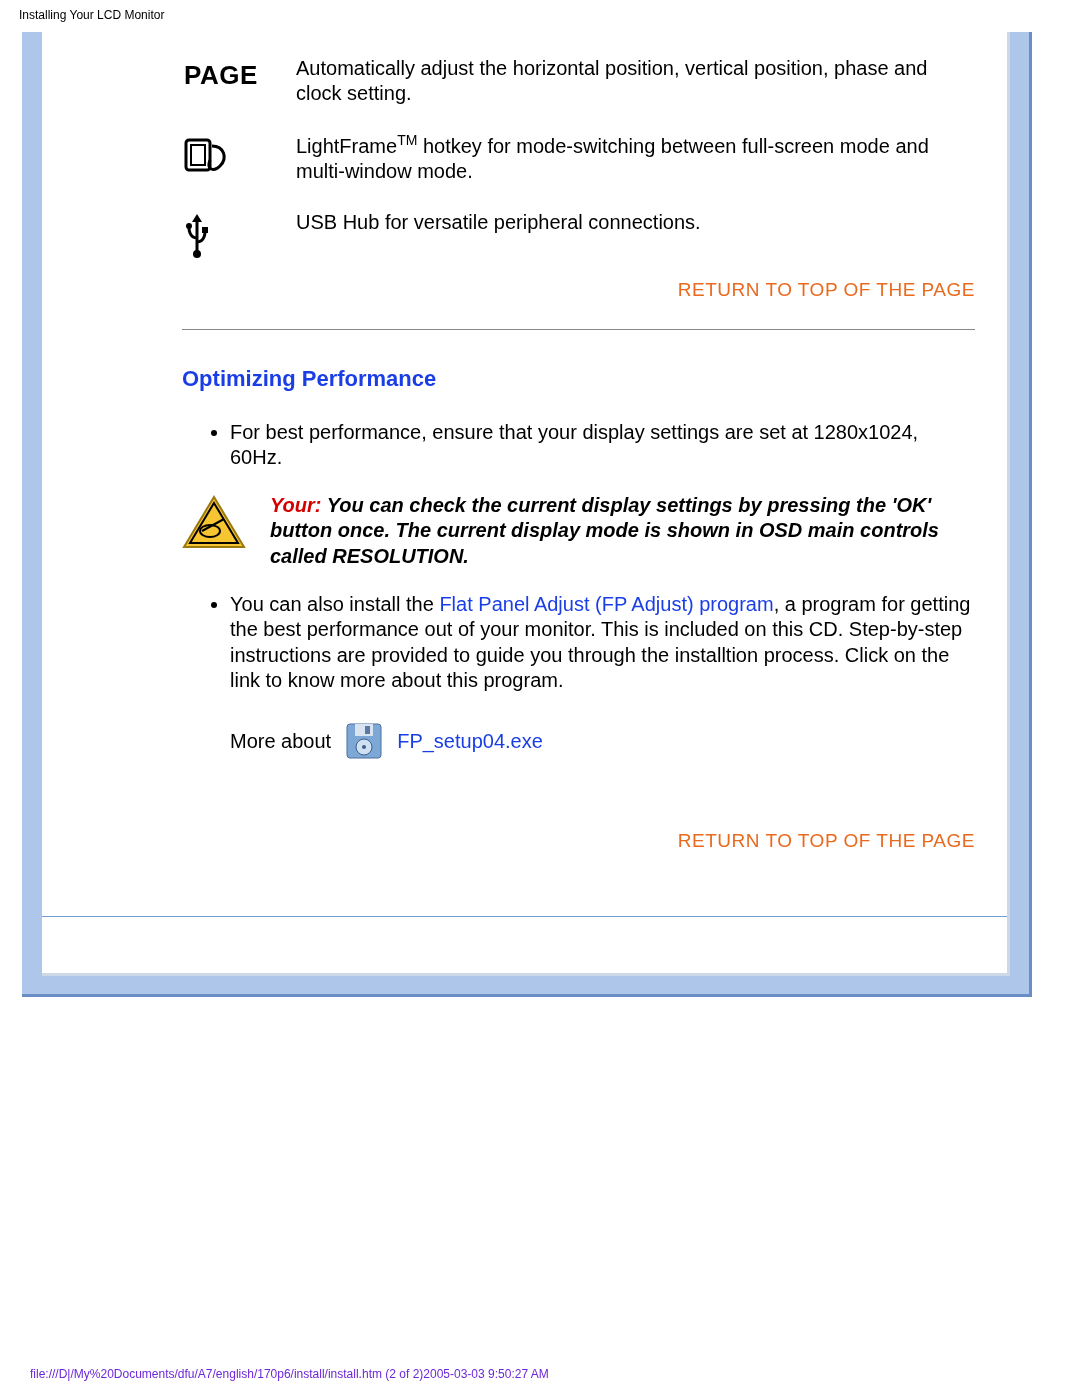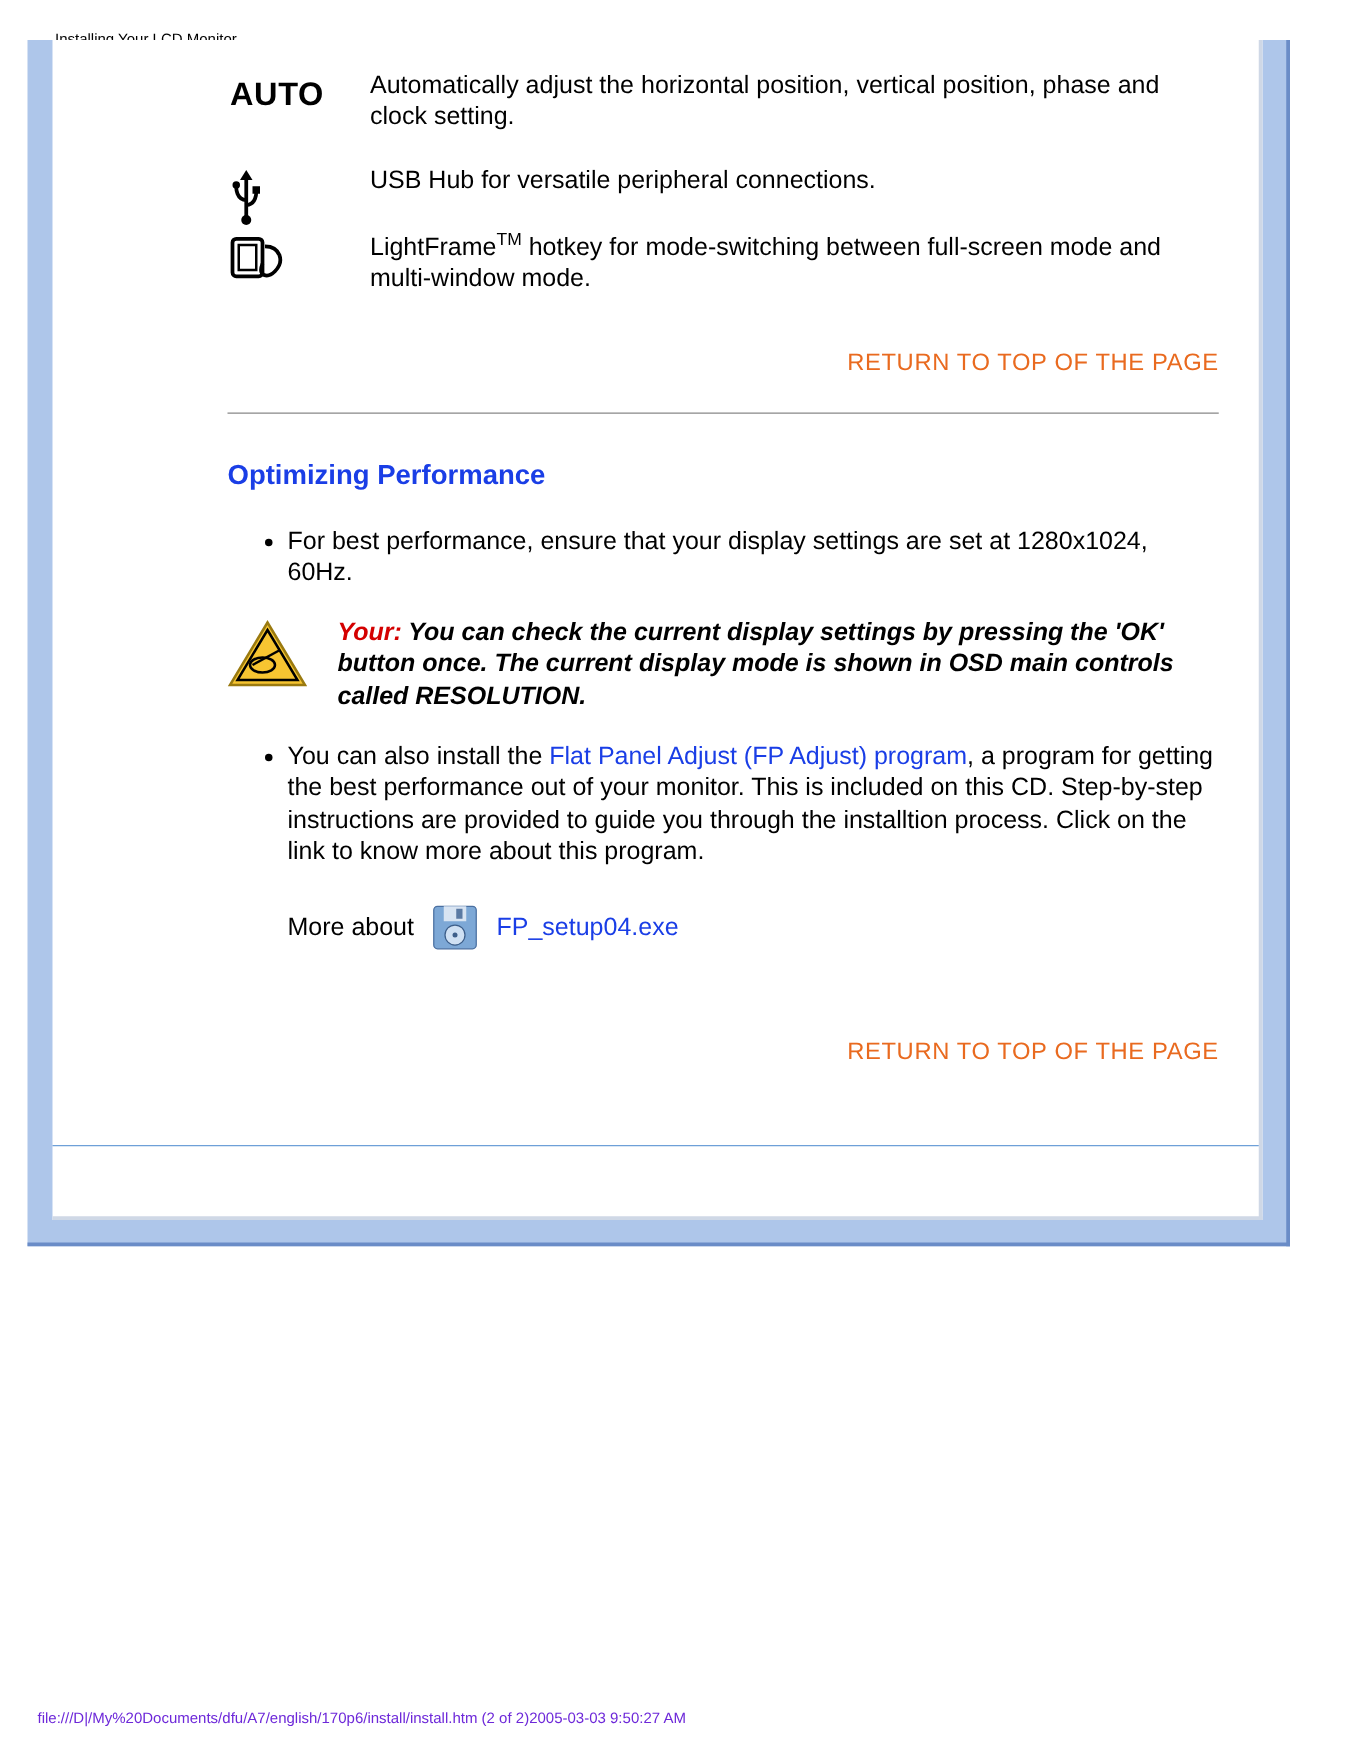--- a/index.html
+++ b/index.html
@@ -6,22 +6,21 @@
   body {
     font-family: Arial, Helvetica, sans-serif;
     background: #ffffff;
     width: 1080px;
     height: 1397px;
     position: relative;
   }
   .header-text {
     font-size: 12px;
     color: #000;
-    padding: 8px 0 0 44px;
-    margin-top: 16px;
+    padding: 8px 0 0 19px;
   }
   .outer-frame {
     position: absolute;
     top: 32px;
     left: 22px;
     width: 1010px;
     height: 965px;
     background: #aec6ea;
     border-right: 3px solid #6a8cc7;
     border-bottom: 3px solid #6a8cc7;
@@ -138,54 +137,54 @@
 
 <div class="header-text">Installing Your LCD Monitor</div>
 
 <div class="outer-frame">
   <div class="inner-page">
 
     <table class="icon-table">
       <tbody>
           <tr>
         <td class="icon-cell">
-          <span class="auto-label">AUTO</span>
+          <span class="auto-label">PAGE</span>
         </td>
         <td class="desc-cell">Automatically adjust the horizontal position, vertical position, phase and clock setting.</td>
+      </tr>
+      <tr>
+        <td class="icon-cell">
+          <span class="glyph-box">
+            <svg width="46" height="40" viewBox="0 0 46 40">
+              <rect x="2" y="4" width="24" height="30" rx="3" ry="3" fill="none" stroke="#000" stroke-width="3"></rect>
+              <rect x="7" y="9" width="14" height="20" fill="none" stroke="#000" stroke-width="2"></rect>
+              <path d="M28 10 C40 10 44 22 36 30 C30 36 22 34 26 24" fill="none" stroke="#000" stroke-width="3"></path>
+            </svg>
+          </span>
+        </td>
+        <td class="desc-cell">
+          <span>LightFrame</span><sup>TM</sup><span> hotkey for mode-switching between full-screen mode and multi-window mode.</span>
+        </td>
       </tr>
       <tr>
         <td class="icon-cell">
           <span class="glyph-box">
             <svg width="26" height="44" viewBox="0 0 26 44">
               <line x1="13" y1="4" x2="13" y2="38" stroke="#000" stroke-width="3"></line>
               <polygon points="13,0 8,8 18,8" fill="#000"></polygon>
               <circle cx="13" cy="40" r="4" fill="#000"></circle>
               <path d="M13 24 C5 24 5 14 5 14" fill="none" stroke="#000" stroke-width="3"></path>
               <circle cx="5" cy="12" r="3" fill="#000"></circle>
               <path d="M13 28 C21 28 21 18 21 18" fill="none" stroke="#000" stroke-width="3"></path>
               <rect x="18" y="13" width="6" height="6" fill="#000"></rect>
             </svg>
           </span>
         </td>
         <td class="desc-cell">USB Hub for versatile peripheral connections.</td>
       </tr>
-      <tr>
-        <td class="icon-cell">
-          <span class="glyph-box">
-            <svg width="46" height="40" viewBox="0 0 46 40">
-              <rect x="2" y="4" width="24" height="30" rx="3" ry="3" fill="none" stroke="#000" stroke-width="3"></rect>
-              <rect x="7" y="9" width="14" height="20" fill="none" stroke="#000" stroke-width="2"></rect>
-              <path d="M28 10 C40 10 44 22 36 30 C30 36 22 34 26 24" fill="none" stroke="#000" stroke-width="3"></path>
-            </svg>
-          </span>
-        </td>
-        <td class="desc-cell">
-          <span>LightFrame</span><sup>TM</sup><span> hotkey for mode-switching between full-screen mode and multi-window mode.</span>
-        </td>
-      </tr>
     </tbody>
       </table>
 
     <a href="#" class="return-link">RETURN TO TOP OF THE PAGE</a>
 
     <hr>
 
     <div class="section-heading">Optimizing Performance</div>
 
     <ul class="bullets">

